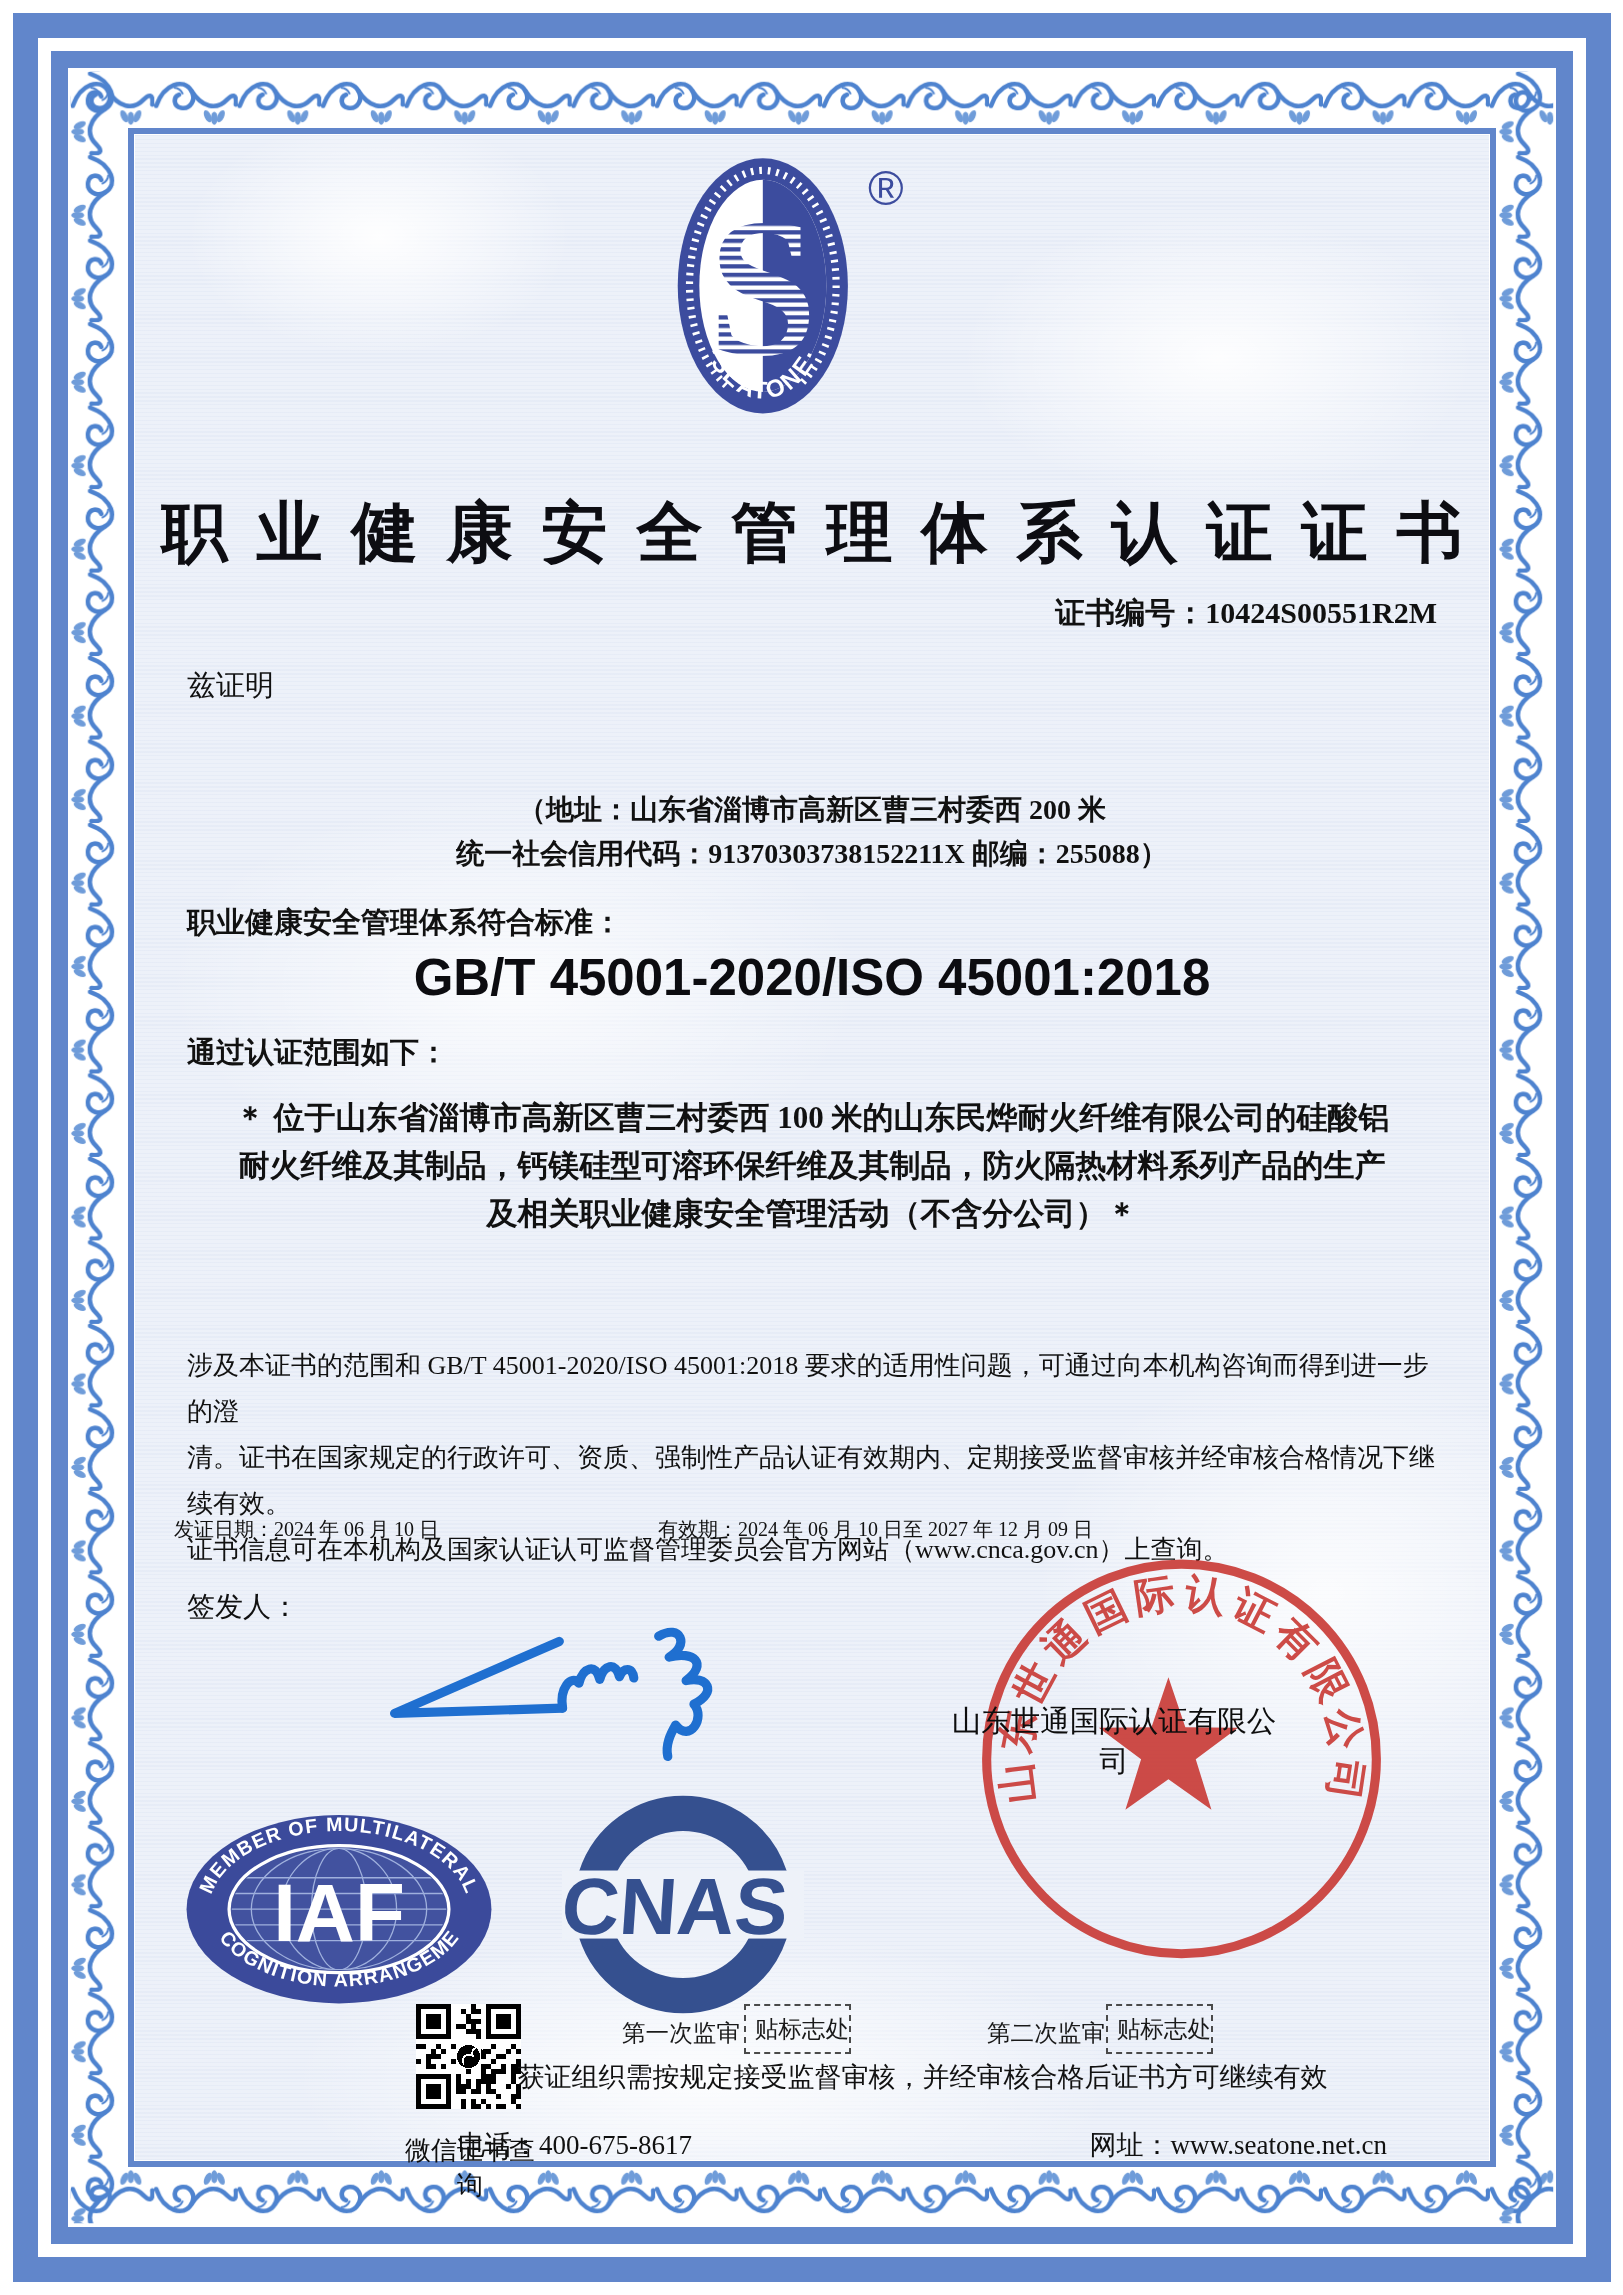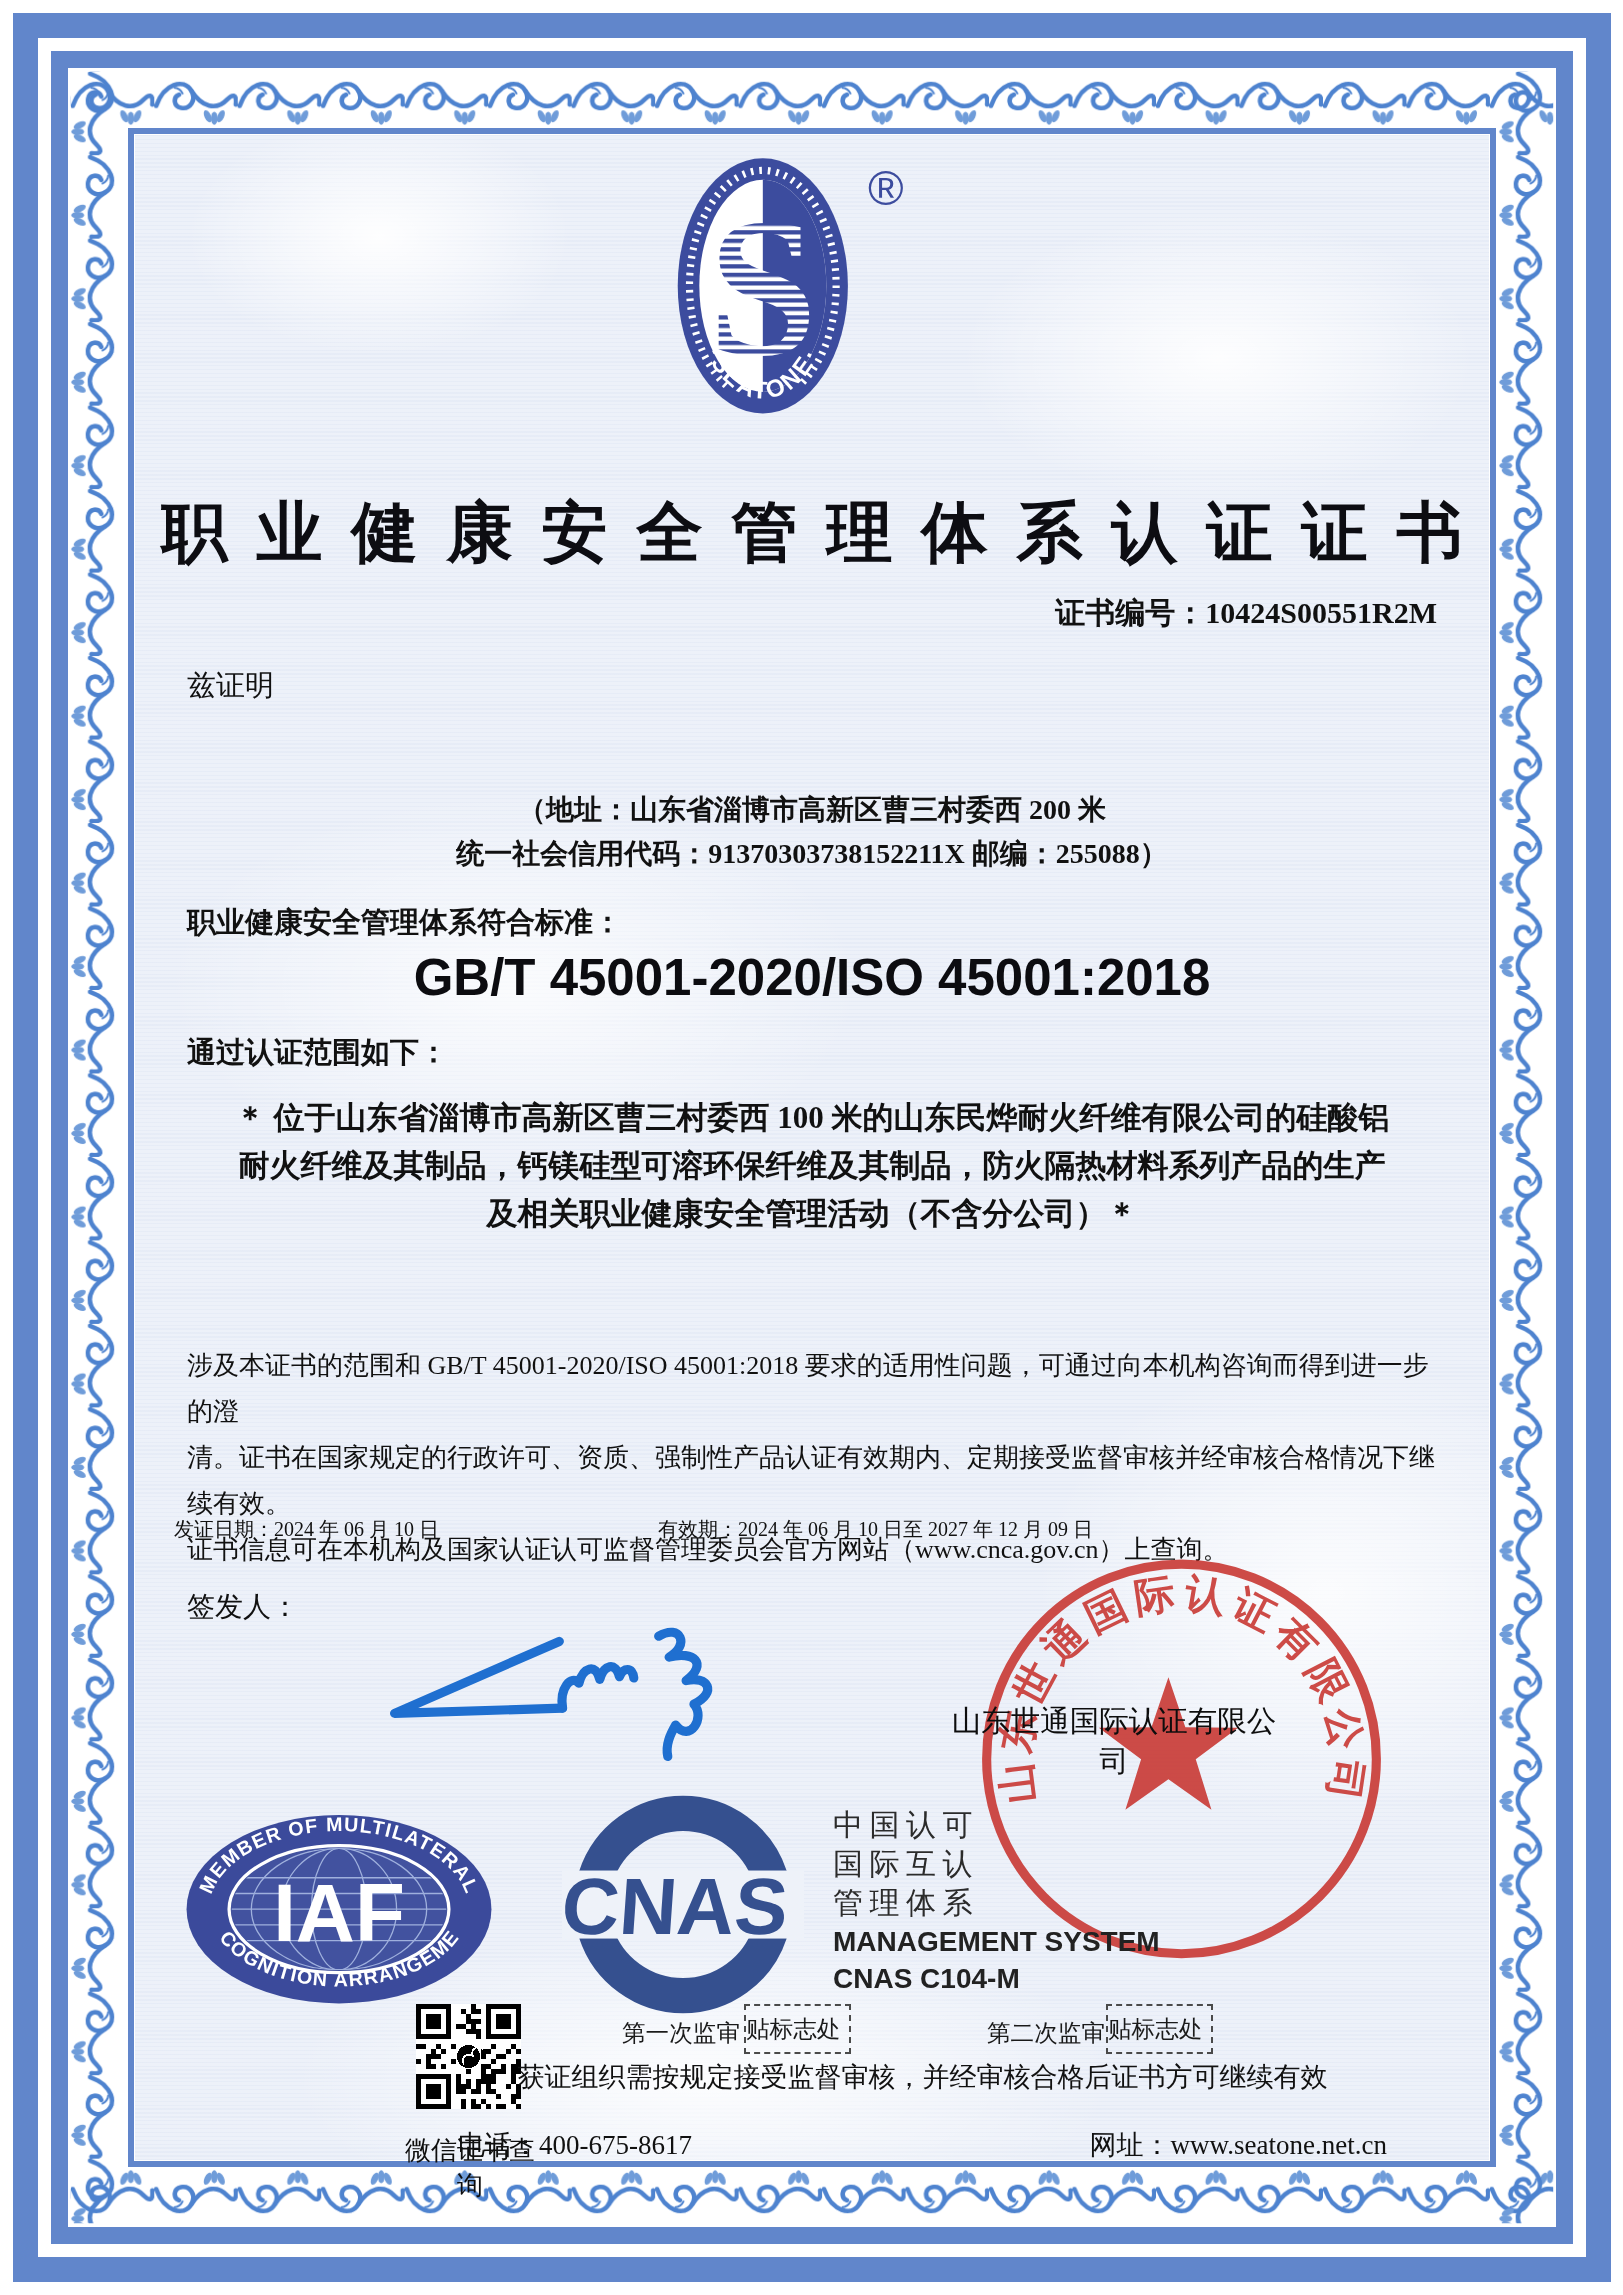--- a/index.html
+++ b/index.html
@@ -47,21 +47,21 @@
   .validity{left:658px;top:1516px;font-size:20px;}
   .signer{left:187px;top:1588px;font-size:28px;}
   .issuer-line{left:944px;top:1702px;width:340px;font-size:29.5px;text-align:center;color:#0d0d0d;}
   .accred-text{left:833px;top:1805px;line-height:39px;color:#2b2b2b;}
   .accred-text .zh{font-size:30px;letter-spacing:6.5px;height:39px;}
   .accred-text .en{font-size:28px;font-weight:bold;color:#222;height:37px;letter-spacing:0px;}
   .qr-caption{left:398px;top:2133px;width:144px;font-size:26px;text-align:center;color:#0d0d0d;}
   .audit-label{font-size:23.6px;color:#1a1a1a;}
   .audit-box{
     box-sizing:border-box;width:107px;height:50px;border:2px dashed #4a4a4a;
-    display:flex;align-items:center;justify-content:flex-start;font-size:23.6px;color:#1a1a1a;
+    display:flex;align-items:center;justify-content:flex-end;font-size:23.6px;color:#1a1a1a;
   }
   .note-line{left:458px;width:929px;top:2059px;font-size:27px;text-align:center;}
   .org-addr{left:458px;width:929px;top:2095px;font-size:27px;text-align:center;}
   .phone-web{left:458px;width:929px;top:2127px;font-size:27px;display:flex;justify-content:space-between;}
 </style>
 </head>
 <body>
 
 <div class="page">
 
@@ -197,27 +197,20 @@
     <text x="235" y="152" text-anchor="middle" dominant-baseline="central" font-family="'Liberation Sans','DejaVu Sans',sans-serif" font-weight="bold" font-size="125" fill="#ffffff">IAF</text>
   </svg>
 
   <svg class="abs" style="left:562px;top:1792px;" width="242" height="229" viewBox="0 0 370 350">
     <path d="M52,129 A140,140 0 0 1 318,129" fill="none" stroke="#35508f" stroke-width="54"></path>
     <path d="M52,215 A140,140 0 0 0 318,215" fill="none" stroke="#35508f" stroke-width="54"></path>
     <rect x="0" y="120" width="370" height="104" fill="#eef2f9"></rect>
     <text x="185" y="175" text-anchor="middle" dominant-baseline="central" transform="skewX(-4)" font-family="'Liberation Sans','DejaVu Sans',sans-serif" font-weight="bold" font-size="122" fill="#35508f">CNAS</text>
   </svg>
 
-  <div class="abs accred-text sans">
-    <div class="zh serif">中国认可</div>
-    <div class="zh serif">国际互认</div>
-    <div class="zh serif">管理体系</div>
-    <div class="en">MANAGEMENT SYSTEM</div>
-    <div class="en">CNAS C104-M</div>
-  </div>
 
   <svg class="abs" style="left:416px;top:2004px;" width="105" height="105" viewBox="0 0 21 21" shape-rendering="crispEdges">
     <rect width="21" height="21" fill="#ffffff"></rect>
     <g fill="#000000">
       <rect x="0" y="0" width="7" height="7"></rect>
         <rect x="14" y="0" width="7" height="7"></rect>
         <rect x="0" y="14" width="7" height="7"></rect>
     </g>
     <g fill="#ffffff">
       <rect x="1" y="1" width="5" height="5"></rect>

